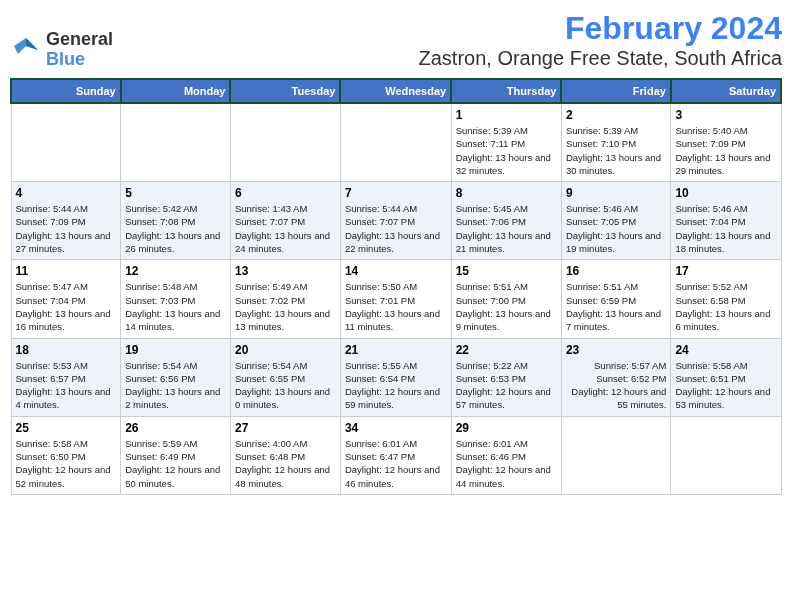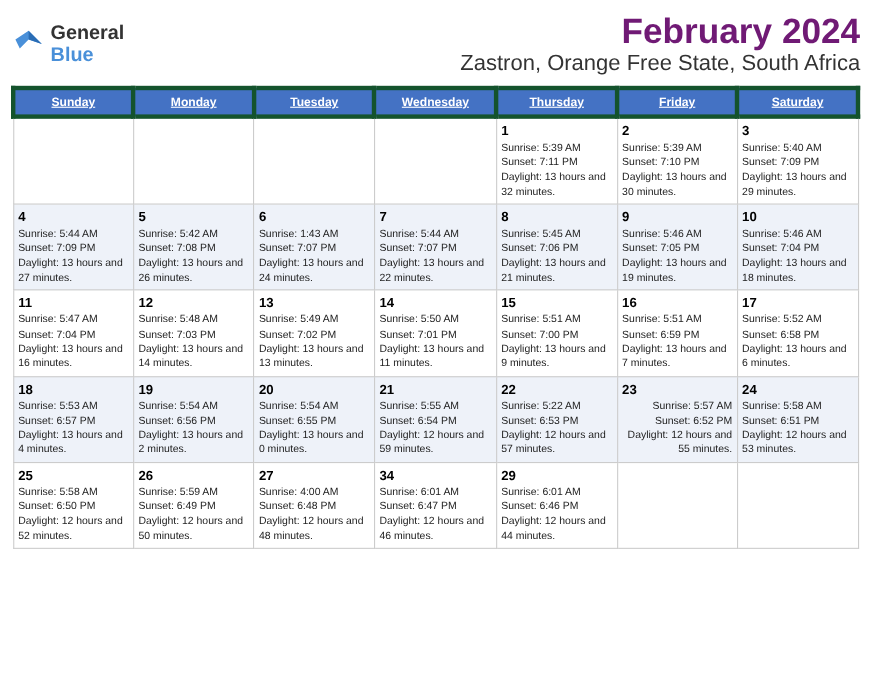--- a/index.html
+++ b/index.html
@@ -6,21 +6,21 @@
     body {
       font-family: Arial, sans-serif;
       background: #fff;
       width: 792px;
       min-height: 612px;
       padding: 10px;
     }
     .header {
       display: flex;
       justify-content: space-between;
-      align-items: center;
+      align-items: flex-end;
       margin-bottom: 8px;
     }
     .logo {
       display: flex;
       align-items: center;
       gap: 4px;
     }
     .logo-text {
       font-size: 18px;
       font-weight: bold;
@@ -33,42 +33,41 @@
     .logo-bird {
       width: 32px;
       height: 32px;
     }
     .title-block {
       text-align: right;
     }
     .title-block h1 {
       font-size: 32px;
       font-weight: bold;
-      color: #701a75;
+      color: #3b82f6;
     }
     .title-block h2 {
       font-size: 20px;
       font-weight: normal;
       color: #333;
     }
     table {
       width: 100%;
       border-collapse: collapse;
       font-size: 10px;
     }
     thead tr {
       background-color: #4472c4;
       color: white;
     }
     thead th {
       padding: 5px 4px;
-      text-align: center;
+      text-align: right;
       font-size: 11px;
-      border: 4px solid #14532d;
-      text-decoration: underline;
+      border: 2px solid #14532d;
     }
     tbody td {
       border: 1px solid #ccc;
       padding: 4px;
       vertical-align: top;
       width: 113px;
       min-height: 80px;
     }
     .day-num {
       font-weight: bold;

